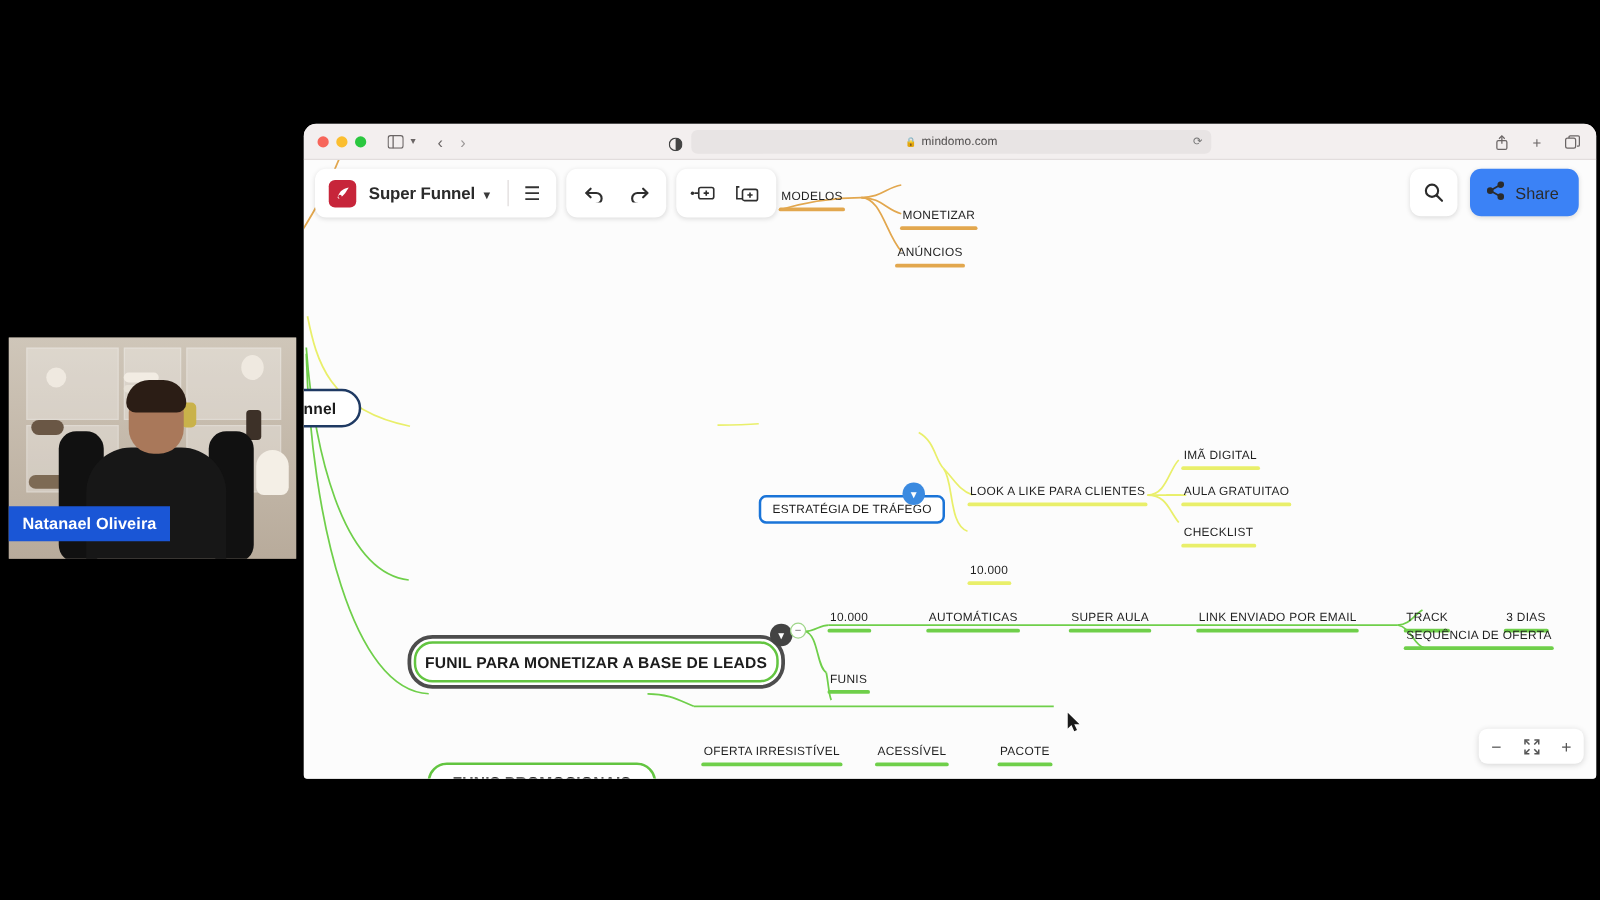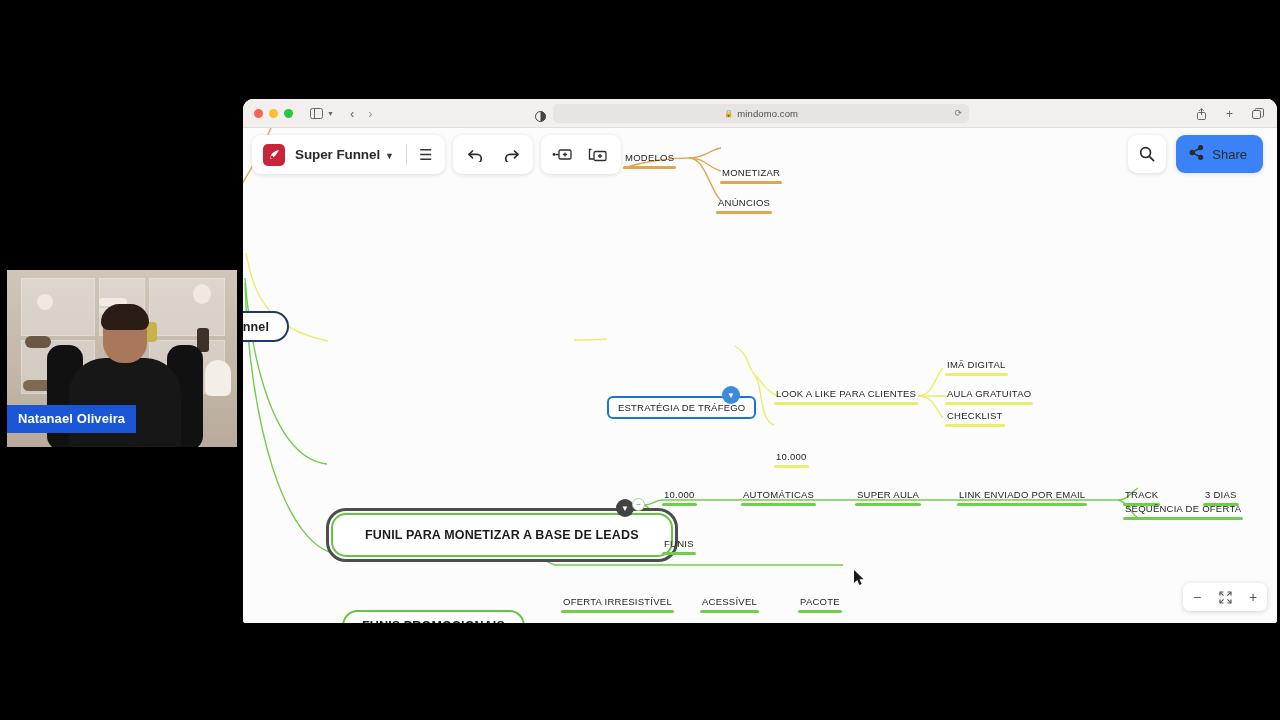--- a/index.html
+++ b/index.html
@@ -153,22 +153,22 @@
   #node-monetizar {
     border: 3px solid #4d4d4d;
     background: #fff;
     border-radius: 20px;
     padding: 0;
   }
   #node-monetizar .inner {
     border: 2px solid #63c541;
     border-radius: 15px;
     margin: 2px;
-    height: 44px;
-    padding: 0 32px;
+    height: 33px;
+    padding: 0 7px;
     display: flex; align-items: center;
     font-size: 12.5px; font-weight: bold; color: #1c1c1c; letter-spacing: .15px;
   }
 
   .collapse-badge {
     position: absolute;
     width: 18px; height: 18px; border-radius: 50%;
     display: flex; align-items: center; justify-content: center;
     color: #fff; font-size: 8px;
   }
@@ -354,21 +354,21 @@
 
       <div class="node plain u-yellow" style="left:531px; top:259px;">
         <span>LOOK A LIKE PARA CLIENTES</span>
       </div>
       <div class="node plain u-yellow" style="left:702px; top:230px;">
         <span>IMÃ DIGITAL</span>
       </div>
       <div class="node plain u-yellow" style="left:702px; top:259px;">
         <span>AULA GRATUITAO</span>
       </div>
-      <div class="node plain u-yellow" style="left:702px; top:281px;text-align:center;">
+      <div class="node plain u-yellow" style="left:702px; top:292px;text-align:center;">
         <span>CHECKLIST</span>
       </div>
       <div class="node plain u-yellow" style="left:531px; top:322px;">
         <span>10.000</span>
       </div>
 
       <div style="position:absolute; left:83px; top:380px;">
         <div class="node" id="node-monetizar" style="position:relative;left:0;top:0;">
           <div class="inner">FUNIL PARA MONETIZAR A BASE DE LEADS</div>
         </div>

